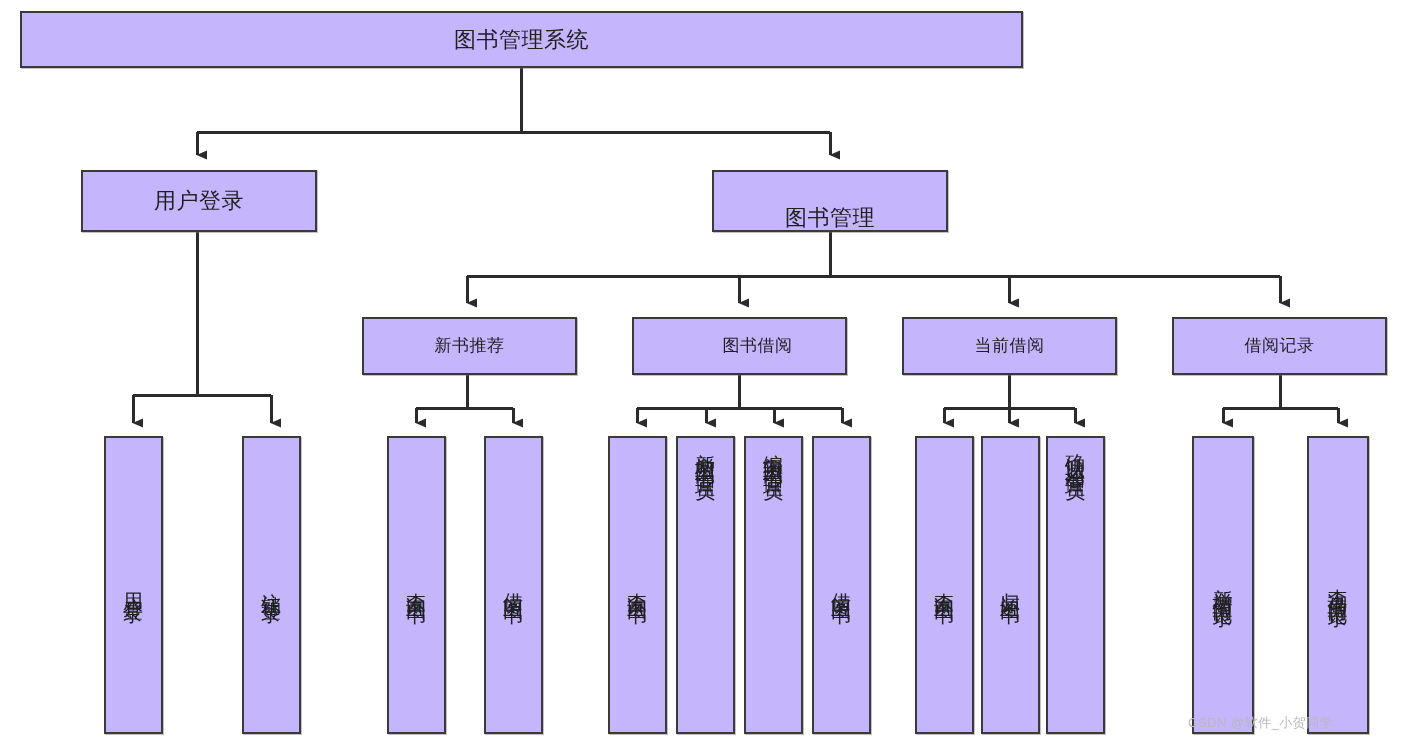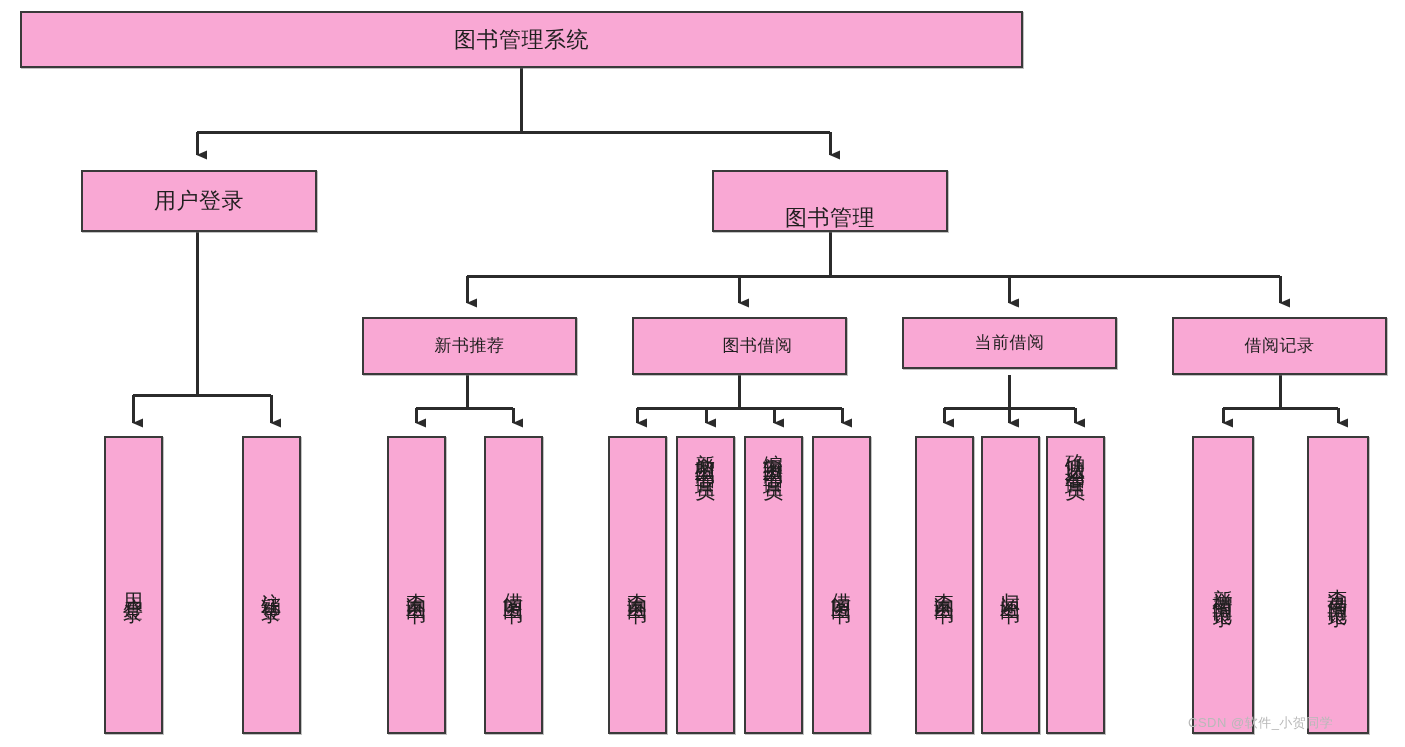--- a/index.html
+++ b/index.html
@@ -22,21 +22,21 @@
     position: absolute;
     left: 0;
     top: 0;
     width: 1405px;
     height: 747px;
     pointer-events: none;
   }
   .node {
     position: absolute;
     box-sizing: border-box;
-    background: #f9a8d4;
+    background: #c4b5fd;
     border: 2px solid #3a3a3a;
     box-shadow: 1px 1px 0 rgba(120,120,120,0.45);
     display: flex;
     align-items: center;
     justify-content: center;
     z-index: 2;
   }
   .node-label {
     font-size: 21px;
     line-height: 1.15;
@@ -143,21 +143,21 @@
   <div class="node level1" style="left:712px; top:170px; width:236px; height:62px;align-items:flex-end;">
     <span class="node-label">图书管理</span>
   </div>
 
   <div class="node level2" style="left:362px; top:317px; width:215px; height:58px;">
     <span class="node-label">新书推荐</span>
   </div>
   <div class="node level2" style="left:632px; top:317px; width:215px; height:58px;padding-left:36px;">
     <span class="node-label">图书借阅</span>
   </div>
-  <div class="node level2" style="left:902px; top:317px; width:215px; height:52px;">
+  <div class="node level2" style="left:902px; top:317px; width:215px; height:58px;">
     <span class="node-label">当前借阅</span>
   </div>
   <div class="node level2" style="left:1172px; top:317px; width:215px; height:58px;">
     <span class="node-label">借阅记录</span>
   </div>
 
   <div class="node leaf align-center" style="left:104px; top:436px; width:59px; height:298px;">
     <span class="node-label">用户登录</span>
   </div>
   <div class="node leaf align-center" style="left:242px; top:436px; width:59px; height:298px;">

